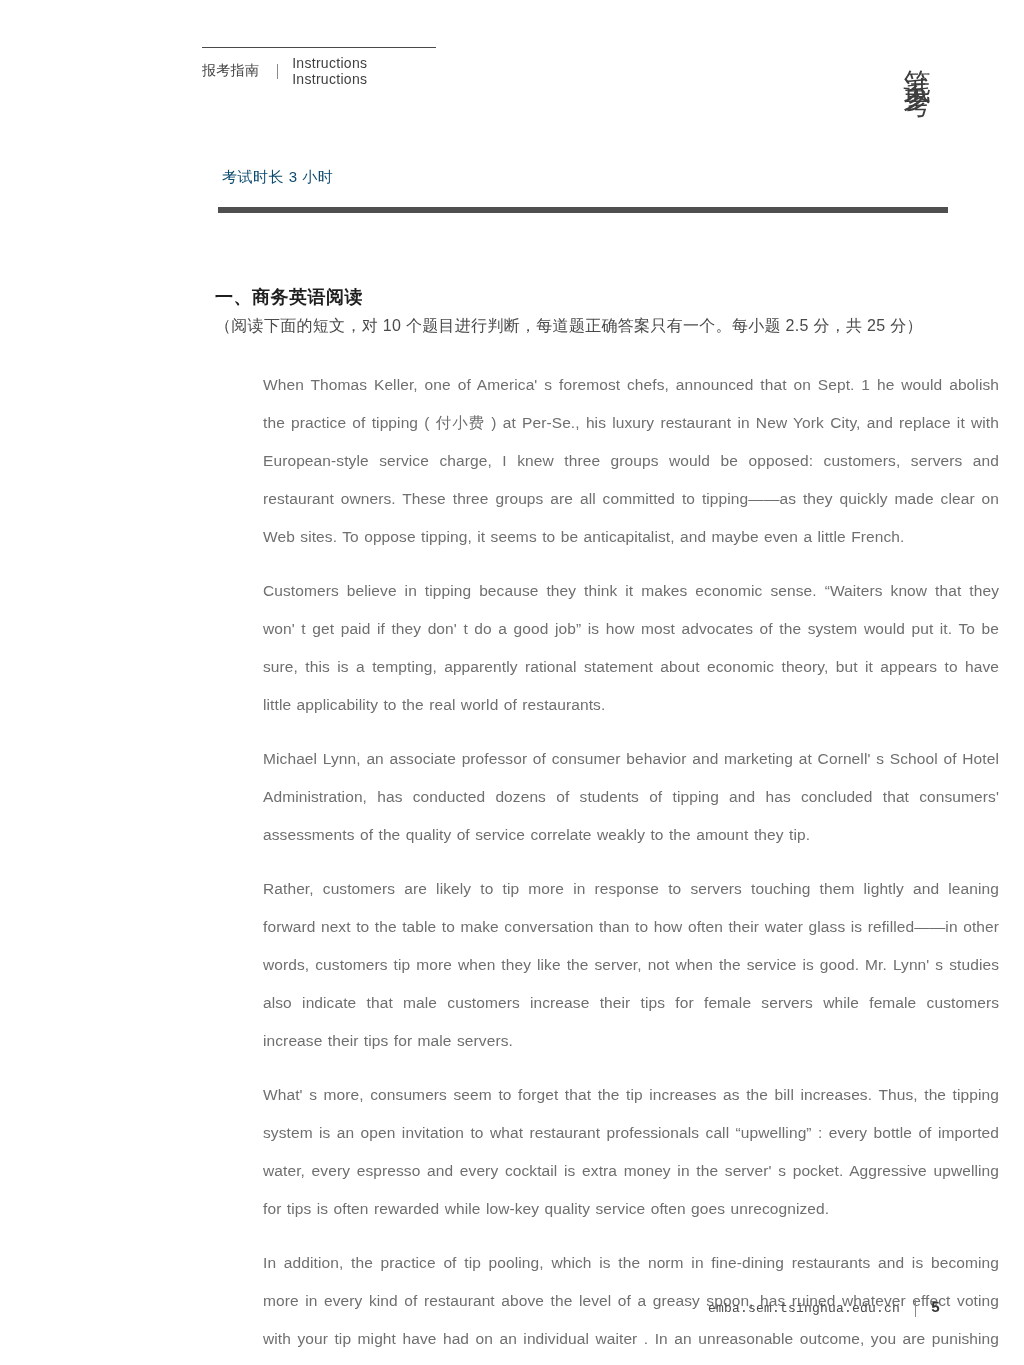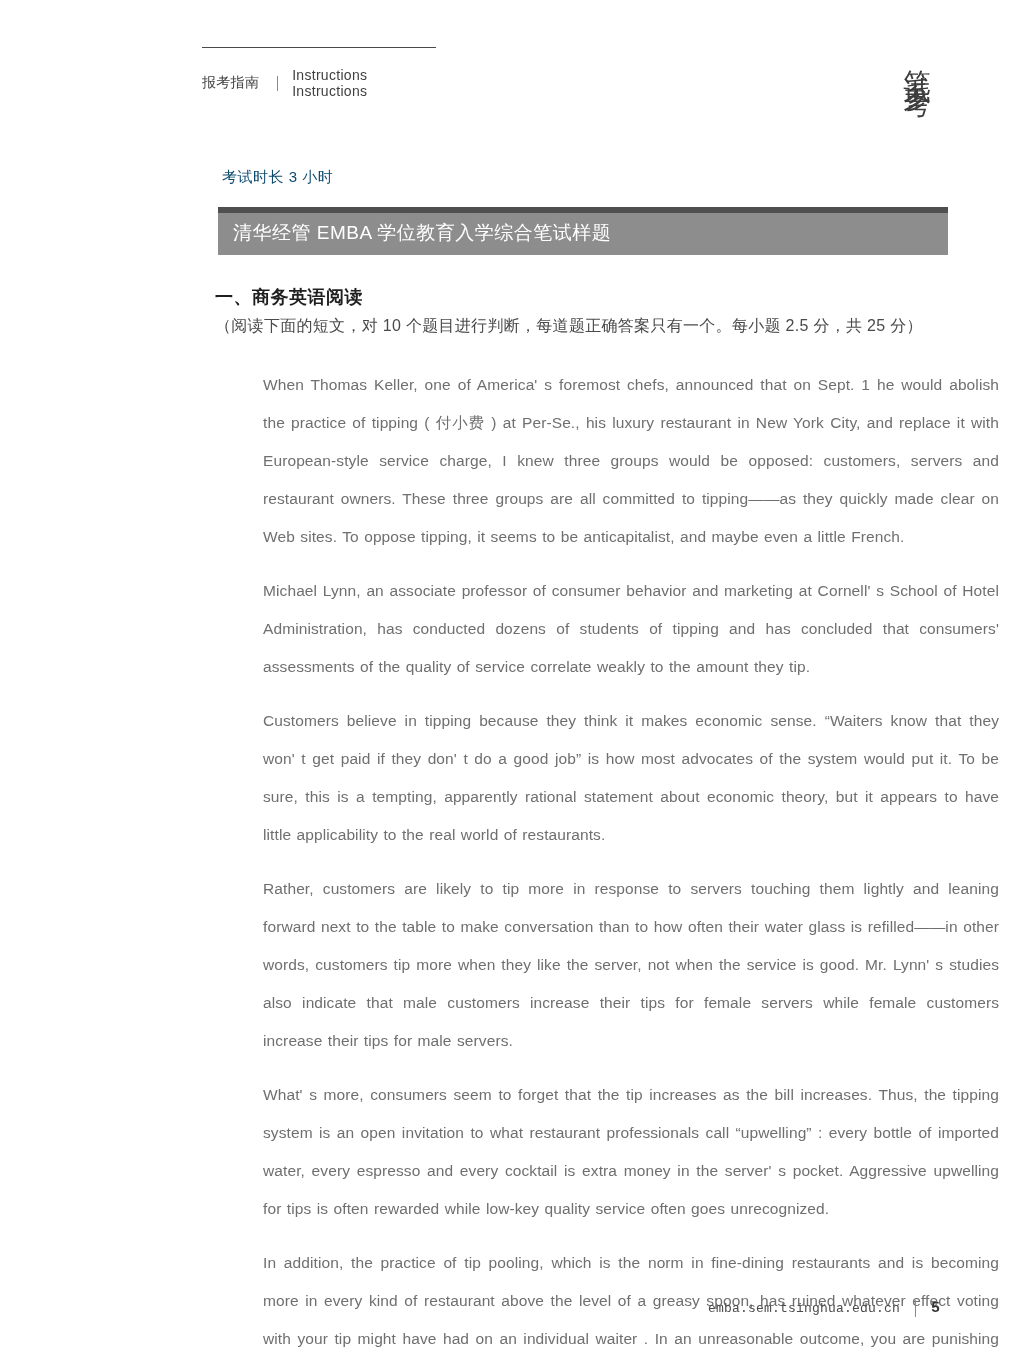--- a/index.html
+++ b/index.html
@@ -15,21 +15,21 @@
     margin: 0 auto;
   }
 
   
   .header {
     position: absolute;
     left: 202px;
     top: 47px;
     width: 234px;
     border-top: 1px solid #4a4a4a;
-    padding-top: 19px;
+    padding-top: 7px;
     display: flex;
     align-items: center;
     color: #3f3f3f;
     font-size: 14px;
     letter-spacing: 0.3px;
   }
   .header .zh { white-space: nowrap; }
   .header .divider {
     display: inline-block;
     width: 1px;
@@ -150,30 +150,29 @@
     <span class="divider"></span>
     <span class="en">Instructions Instructions</span>
   </div>
 
   <div class="side-label">笔试参考</div>
 
   <div class="exam-duration">考试时长 3 小时</div>
 
   <div class="banner">
     <div class="banner-strip"></div>
-    <div class="banner-body">清华经管 EMBA 学位教育入学综合笔试样题</div>
   </div>
 
   <div class="section-heading">一、商务英语阅读</div>
   <div class="section-instructions">（阅读下面的短文，对 10 个题目进行判断，每道题正确答案只有一个。每小题 2.5 分，共 25 分）</div>
 
   <div class="passage">
     <p>When Thomas Keller, one of America' s foremost chefs, announced that on Sept. 1 he would abolish the practice of tipping ( 付小费 ) at Per-Se., his luxury restaurant in New York City, and replace it with European-style service charge, I knew three groups would be opposed: customers, servers and restaurant owners. These three groups are all committed to tipping——as they quickly made clear on Web sites. To oppose tipping, it seems to be anticapitalist, and maybe even a little French.</p>
+    <p>Customers believe in tipping because they think it makes economic sense. “Waiters know that they won' t get paid if they don' t do a good job” is how most advocates of the system would put it. To be sure, this is a tempting, apparently rational statement about economic theory, but it appears to have little applicability to the real world of restaurants.</p>
     <p>Michael Lynn, an associate professor of consumer behavior and marketing at Cornell' s School of Hotel Administration, has conducted dozens of students of tipping and has concluded that consumers' assessments of the quality of service correlate weakly to the amount they tip.</p>
-    <p>Customers believe in tipping because they think it makes economic sense. “Waiters know that they won' t get paid if they don' t do a good job” is how most advocates of the system would put it. To be sure, this is a tempting, apparently rational statement about economic theory, but it appears to have little applicability to the real world of restaurants.</p>
     <p>Rather, customers are likely to tip more in response to servers touching them lightly and leaning forward next to the table to make conversation than to how often their water glass is refilled——in other words, customers tip more when they like the server, not when the service is good. Mr. Lynn' s studies also indicate that male customers increase their tips for female servers while female customers increase their tips for male servers.</p>
     <p>What' s more, consumers seem to forget that the tip increases as the bill increases. Thus, the tipping system is an open invitation to what restaurant professionals call “upwelling” : every bottle of imported water, every espresso and every cocktail is extra money in the server' s pocket. Aggressive upwelling for tips is often rewarded while low-key quality service often goes unrecognized.</p>
     <p>In addition, the practice of tip pooling, which is the norm in fine-dining restaurants and is becoming more in every kind of restaurant above the level of a greasy spoon, has ruined whatever effect voting with your tip might have had on an individual waiter . In an unreasonable outcome, you are punishing the good waiters in the restaurant by not tipping the bad one. Indeed, there appear to be little connection between tipping and good service .</p>
   </div>
 
   <div class="footer">
     <span class="url">emba.sem.tsinghua.edu.cn</span>
     <span class="divider"></span>
     <span class="page-num">5</span>
   </div>

